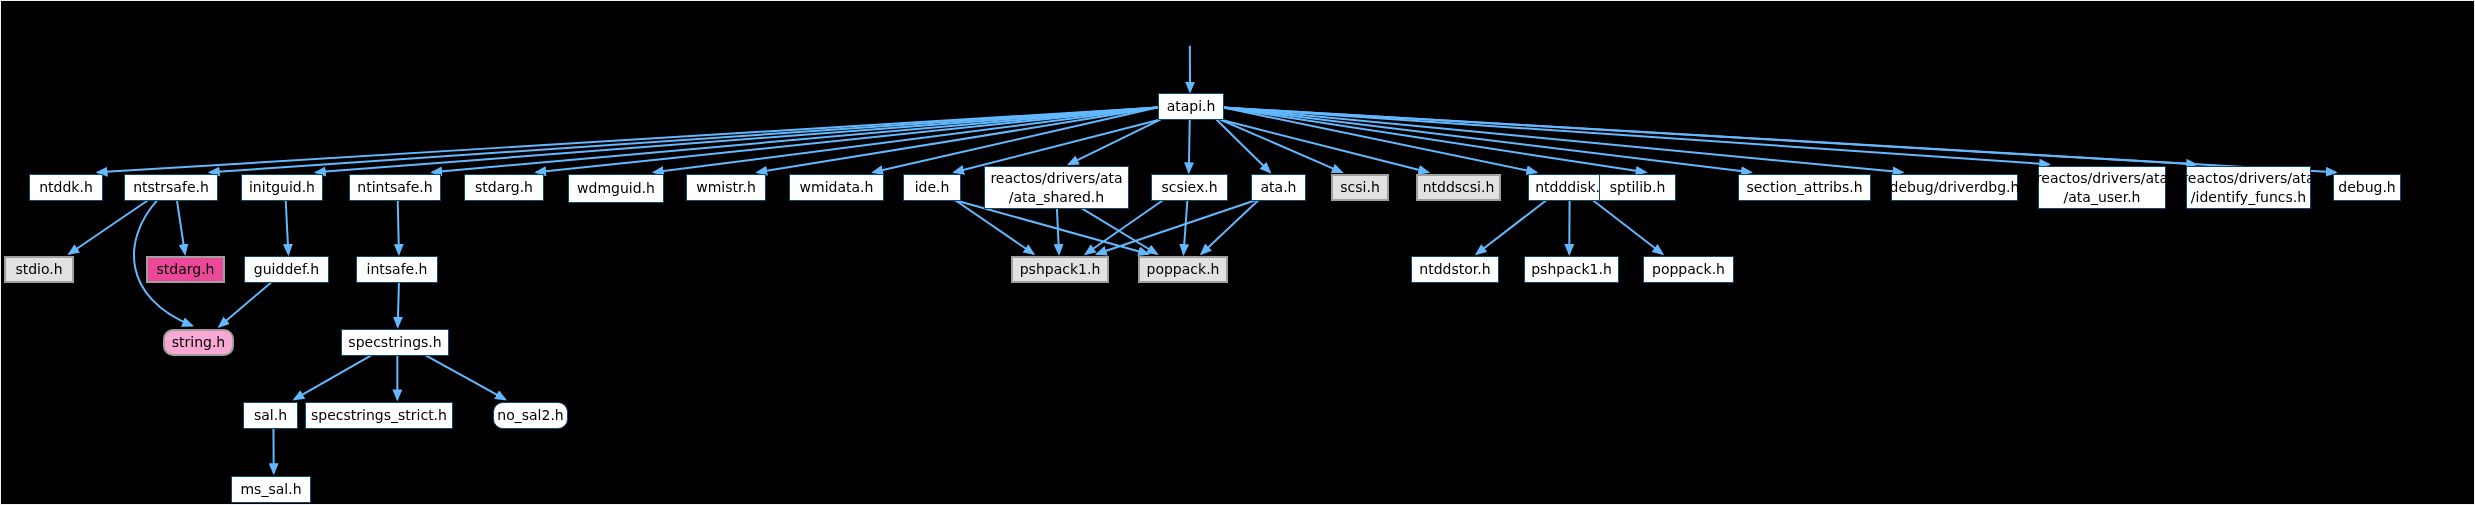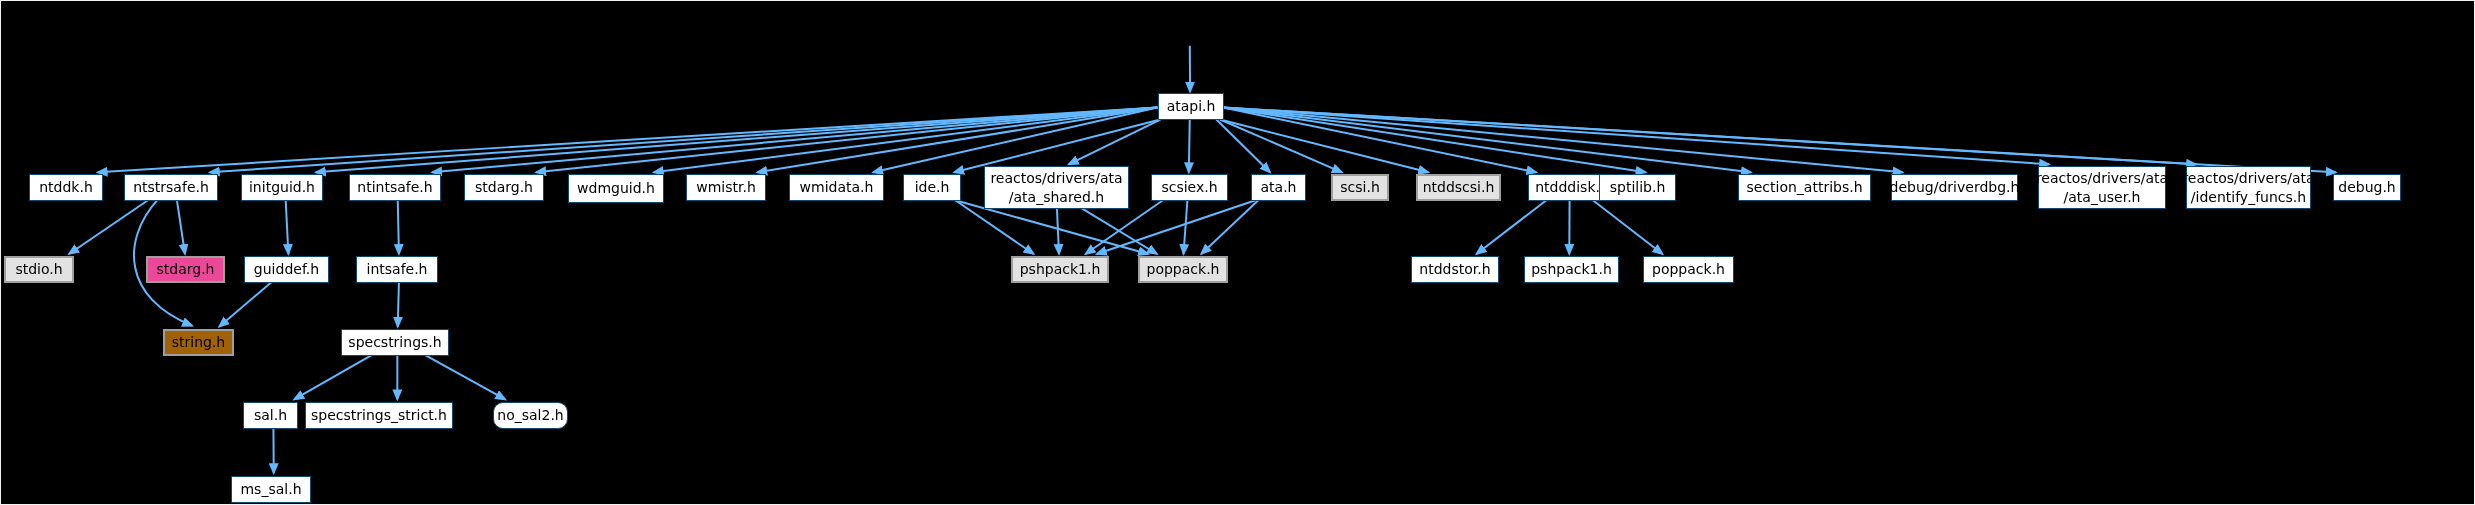--- a/index.html
+++ b/index.html
@@ -109,19 +109,19 @@
     <div class="node linked" style="left: 2332px; top: 173px; width: 68px; height: 27px; background: rgb(255, 255, 255);">debug.h</div>
     <div class="node plain" style="left: 3px; top: 255px; width: 70px; height: 27px; background: rgb(226, 226, 226);">stdio.h</div>
     <div class="node plain" style="left: 145px; top: 255px; width: 79px; height: 27px; background: #ec4899;">stdarg.h</div>
     <div class="node linked" style="left: 243px; top: 255px; width: 85px; height: 27px; background: rgb(255, 255, 255);">guiddef.h</div>
     <div class="node linked" style="left: 355px; top: 255px; width: 82px; height: 27px; background: rgb(255, 255, 255);">intsafe.h</div>
     <div class="node plain" style="left: 1010px; top: 255px; width: 98px; height: 27px; background: rgb(226, 226, 226);">pshpack1.h</div>
     <div class="node plain" style="left: 1137px; top: 255px; width: 90px; height: 27px; background: rgb(226, 226, 226);">poppack.h</div>
     <div class="node linked" style="left: 1410px; top: 255px; width: 88px; height: 27px; background: rgb(255, 255, 255);">ntddstor.h</div>
     <div class="node linked" style="left: 1523px; top: 255px; width: 95px; height: 27px; background: rgb(255, 255, 255);">pshpack1.h</div>
     <div class="node linked" style="left: 1642px; top: 255px; width: 91px; height: 27px; background: rgb(255, 255, 255);">poppack.h</div>
-    <div class="node plain" style="left: 162px; top: 328px; width: 71px; height: 27px; background: #a16207;">string.h</div>
+    <div class="node plain" style="left: 162px; top: 328px; width: 71px; height: 27px; background: #f9a8d4; border-radius: 10px;">string.h</div>
     <div class="node linked" style="left: 340px; top: 328px; width: 108px; height: 27px; background: rgb(255, 255, 255); text-align: center;">specstrings.h</div>
     <div class="node linked" style="left: 242px; top: 401px; width: 55px; height: 27px; background: #ffffff;">sal.h</div>
     <div class="node linked" style="left: 304px; top: 401px; width: 148px; height: 27px; background: rgb(255, 255, 255);">specstrings_strict.h</div>
     <div class="node linked" style="left: 492px; top: 401px; width: 75px; height: 27px; background: rgb(255, 255, 255); border-radius: 10px;">no_sal2.h</div>
     <div class="node linked" style="left: 230px; top: 475px; width: 80px; height: 27px; background: rgb(255, 255, 255);">ms_sal.h</div>
   </div>
 
 </body></html>

